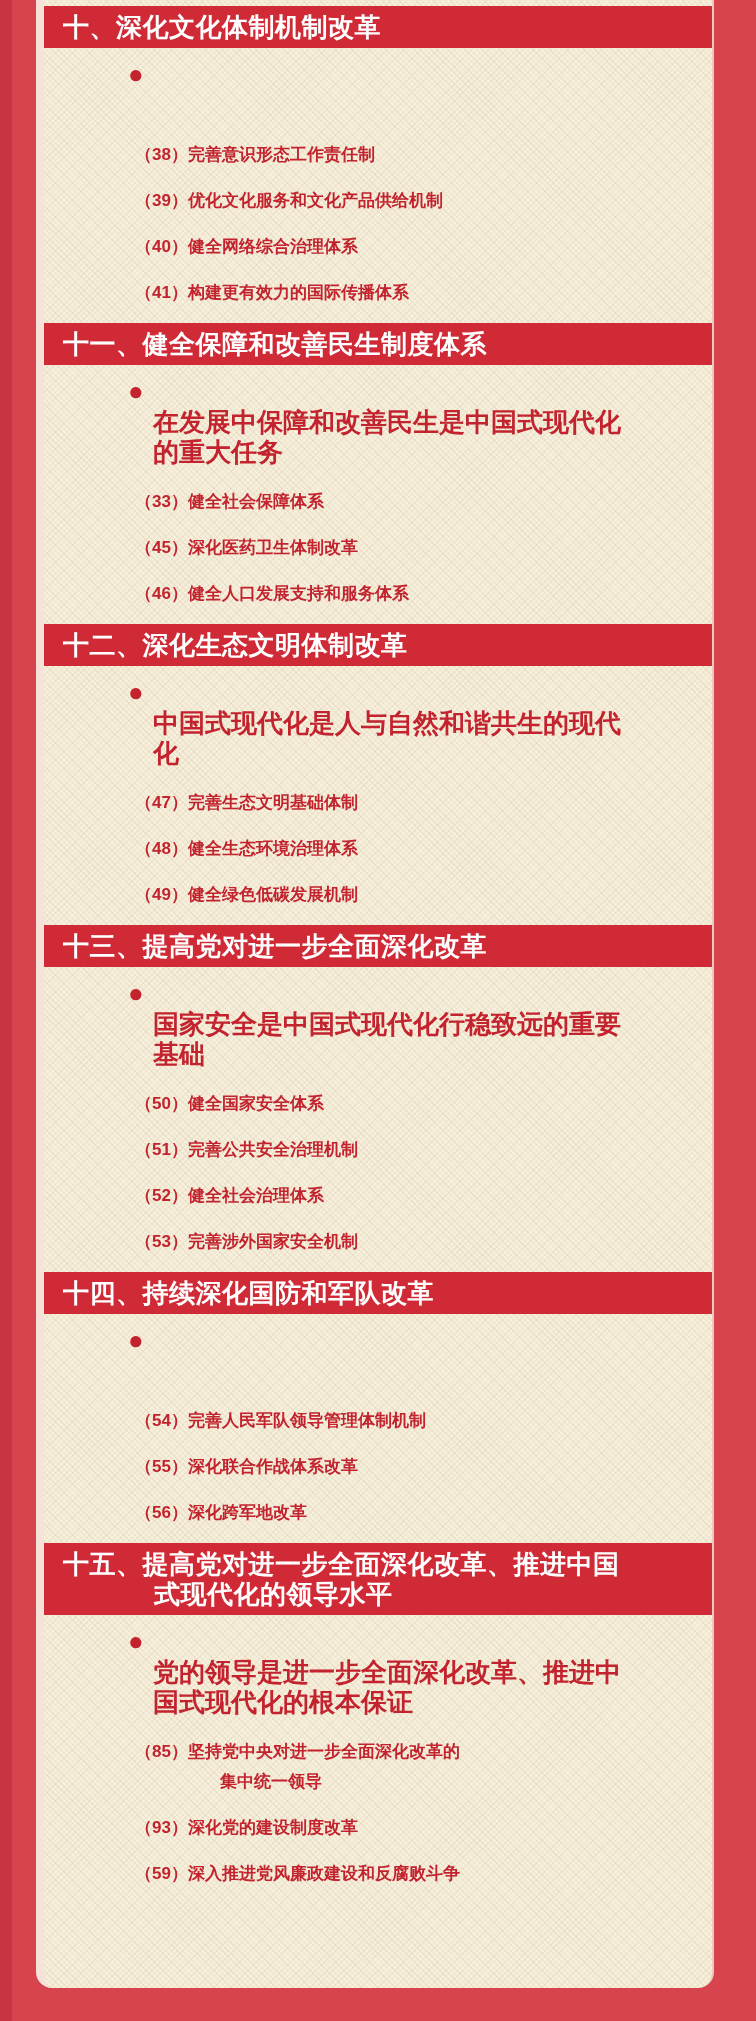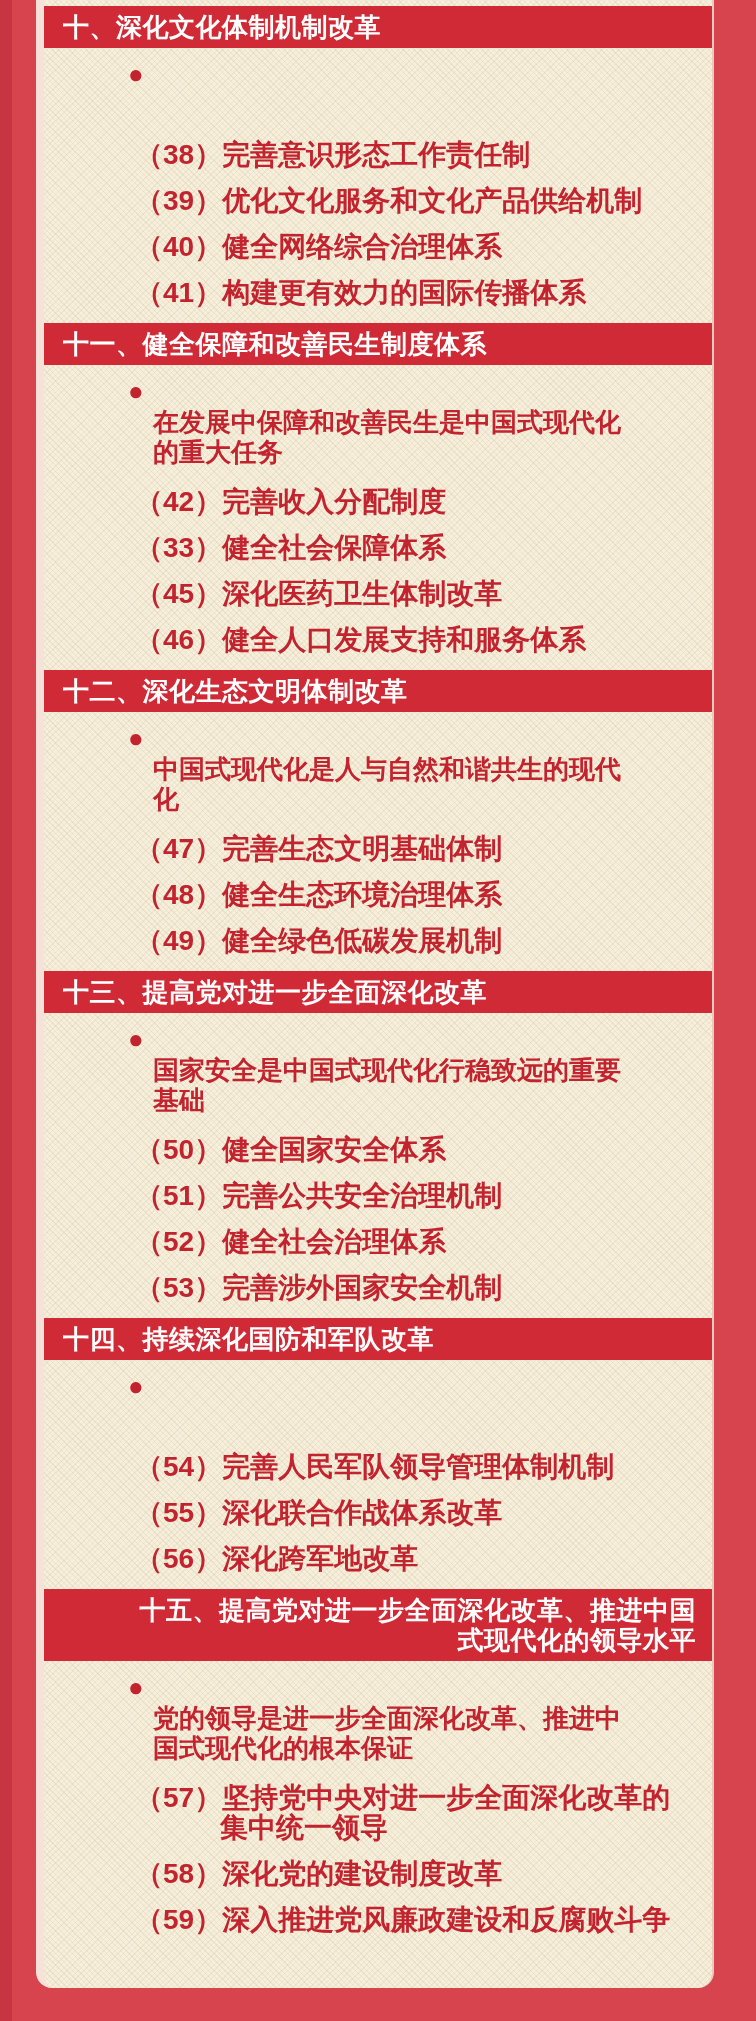--- a/index.html
+++ b/index.html
@@ -44,40 +44,39 @@
     color:#ffffff;
     font-size:26px;
     line-height:30px;
     padding:6px 16px 6px 19px;
     white-space:pre-line;
     letter-spacing:0.5px;
   }
   .bar.hang{
     padding-left:110px;
     text-indent:-91px;
-    text-align:right;
   }
   .bullet{
     position:relative;
     color:var(--text-red);
     font-size:26px;
     line-height:30px;
     margin:12px 16px 20px 0;
     padding-left:109px;
     white-space:pre-line;
   }
   .bullet .dot{
     position:absolute;
     left:84px;top:-1px;
     font-size:26px;
     color:var(--text-red);
   }
   .item{
     color:var(--text-red);
-    font-size:28px;
+    font-size:17px;
     line-height:30px;
     margin:16px 10px 15px 0;
     padding-left:176px;
     text-indent:-85px;
     white-space:pre-line;
   }
 </style>
 </head>
 <body>
 
@@ -94,21 +93,20 @@
       <div class="item">（40）健全网络综合治理体系</div>
       <div class="item">（41）构建更有效力的国际传播体系</div>
     </section>
 
     <section class="sec">
       <div class="bar">十一、健全保障和改善民生制度体系</div>
       <div class="bullet">
         <span class="dot">●</span><span>在发展中保障和改善民生是中国式现代化
 的重大任务</span>
       </div>
-      <div class="item">（42）完善收入分配制度</div>
       <div class="item">（33）健全社会保障体系</div>
       <div class="item">（45）深化医药卫生体制改革</div>
       <div class="item">（46）健全人口发展支持和服务体系</div>
     </section>
 
     <section class="sec">
       <div class="bar">十二、深化生态文明体制改革</div>
       <div class="bullet">
         <span class="dot">●</span><span>中国式现代化是人与自然和谐共生的现代
 化</span>
@@ -140,21 +138,21 @@
       <div class="item">（56）深化跨军地改革</div>
     </section>
 
     <section class="sec">
       <div class="bar hang">十五、提高党对进一步全面深化改革、推进中国
 式现代化的领导水平</div>
       <div class="bullet">
         <span class="dot">●</span><span>党的领导是进一步全面深化改革、推进中
 国式现代化的根本保证</span>
       </div>
-      <div class="item">（57）坚持党中央对进一步全面深化改革的
+      <div class="item">（85）坚持党中央对进一步全面深化改革的
 集中统一领导</div>
-      <div class="item">（58）深化党的建设制度改革</div>
+      <div class="item">（93）深化党的建设制度改革</div>
       <div class="item">（59）深入推进党风廉政建设和反腐败斗争</div>
 
     </section>
 
   </div>
 </div>
 
 </body></html>

